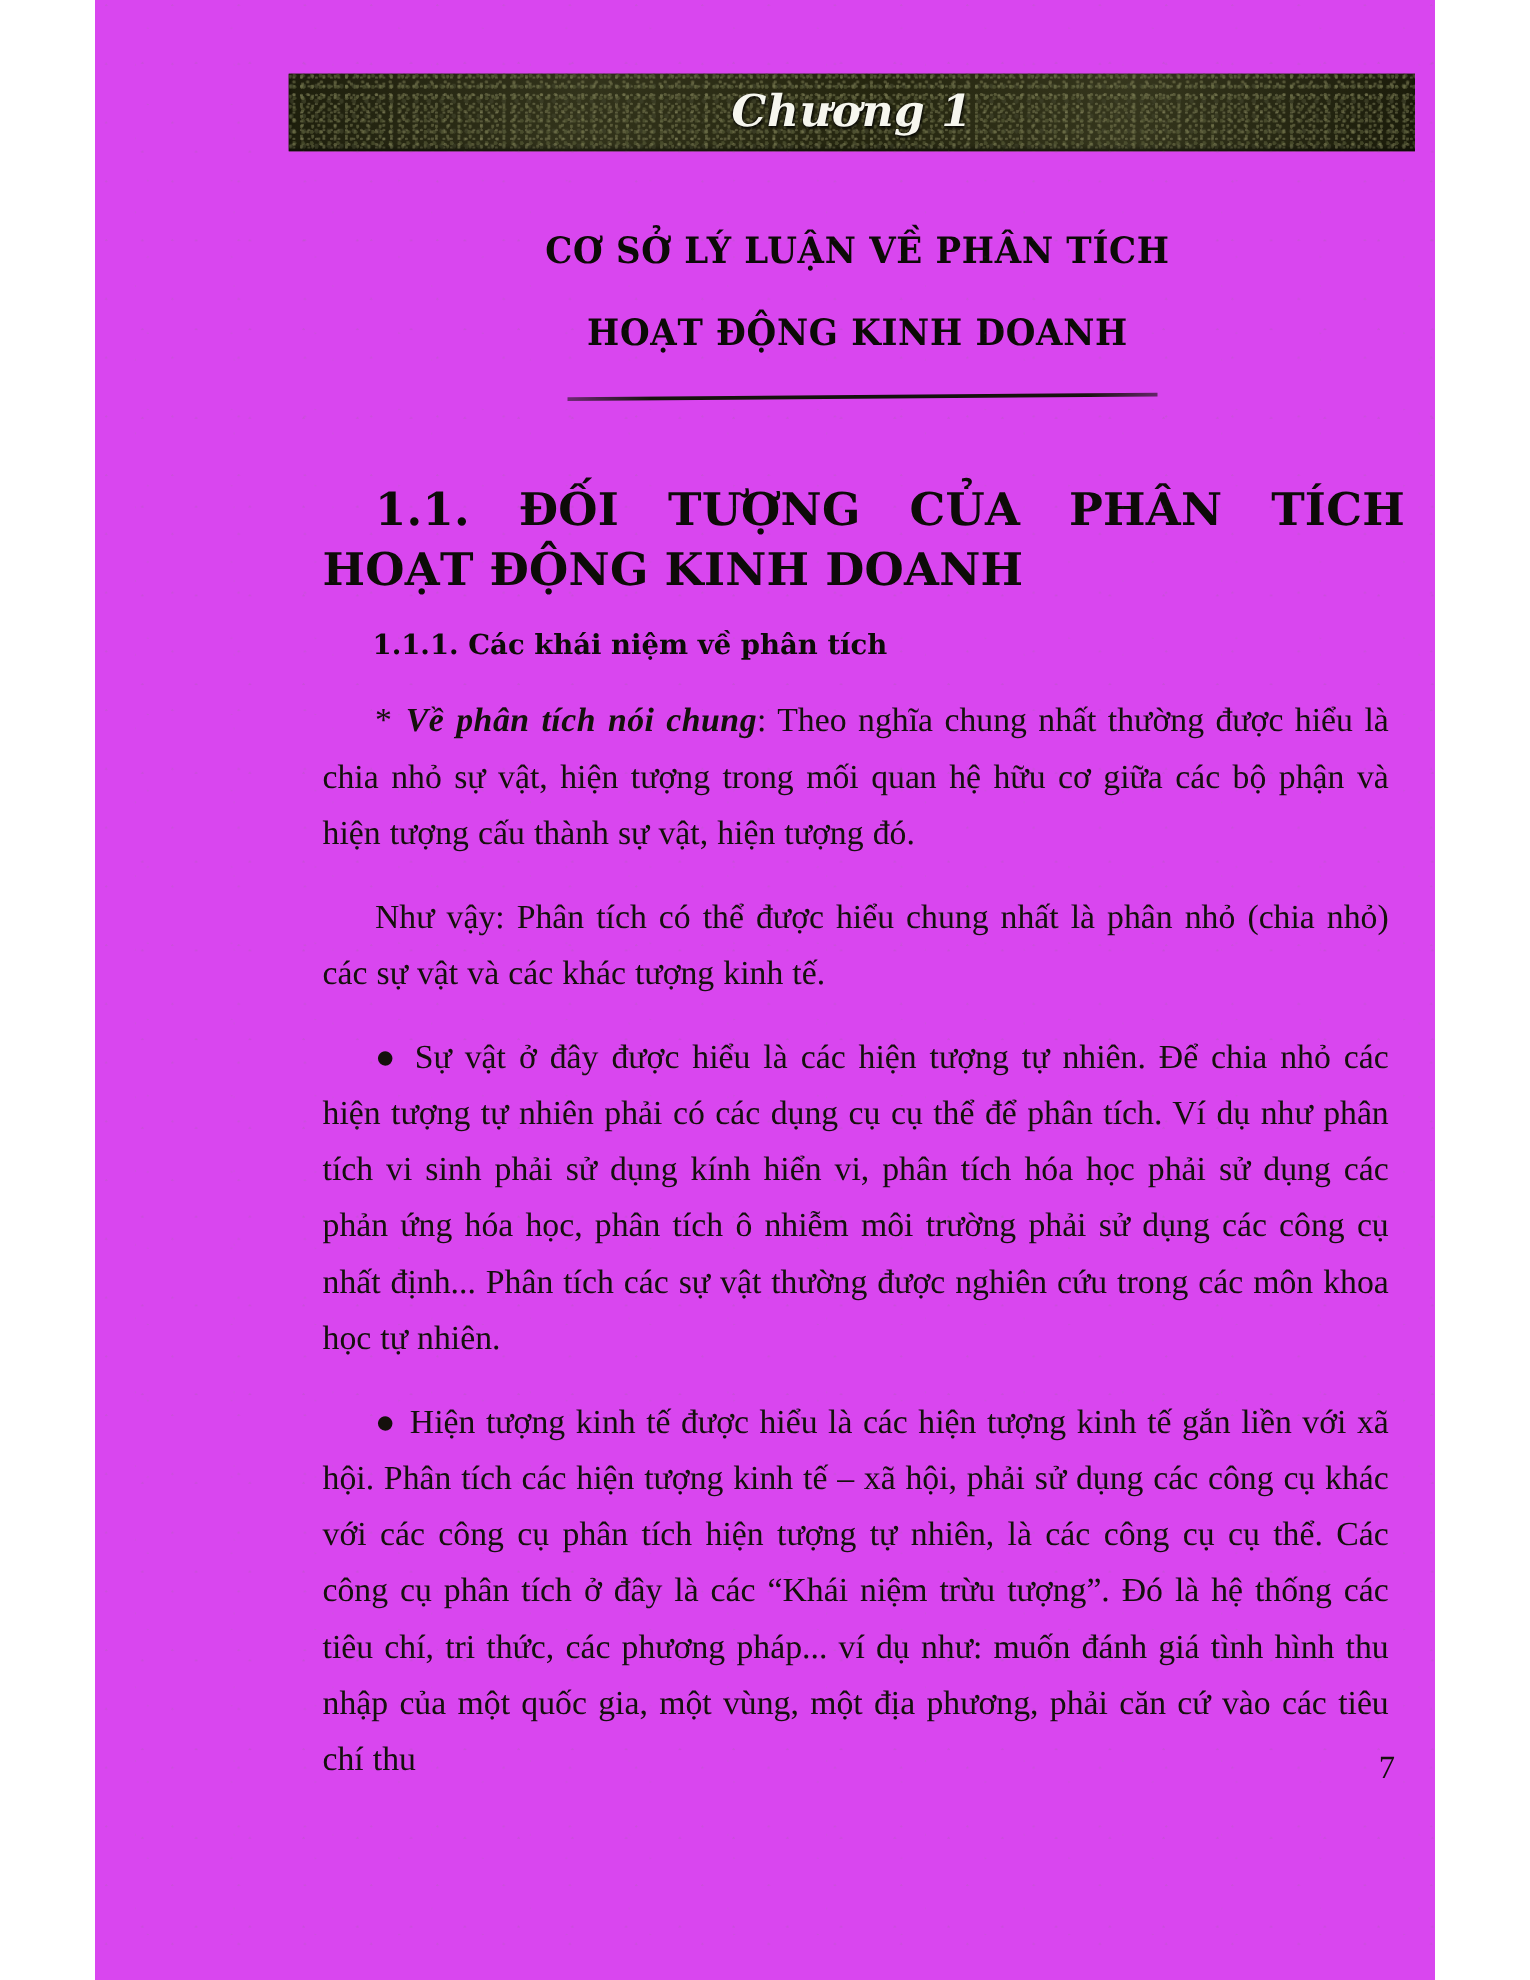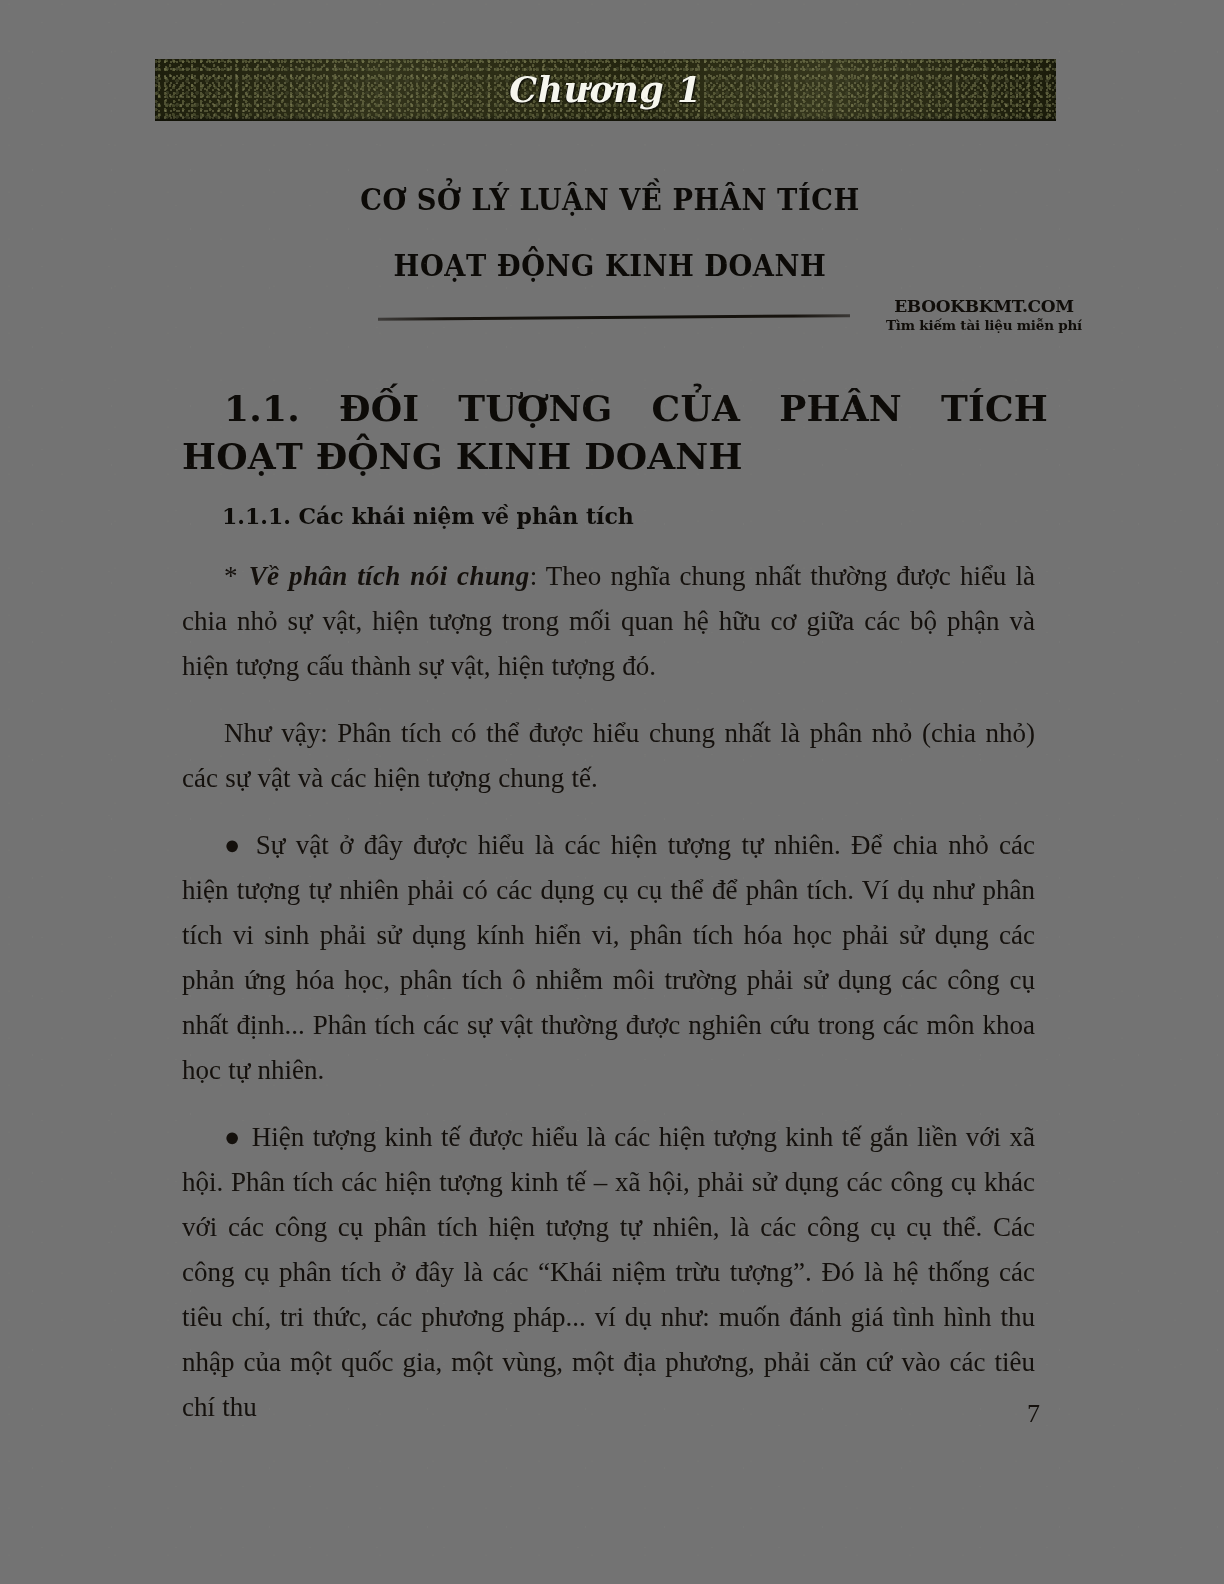--- a/index.html
+++ b/index.html
@@ -3,24 +3,24 @@
 <meta charset="utf-8">
 <title>Chuong 1 - Co so ly luan ve phan tich hoat dong kinh doanh</title>
 <style>
   html, body {
     margin: 0;
     padding: 0;
     background: #ffffff;
   }
   .page {
     position: relative;
-    width: 1224px;
+    width: 1072px;
     height: 1584px;
     margin: 0 auto;
-    background: #737373;
+    background: #d946ef;
     overflow: hidden;
     font-family: "Liberation Serif", "DejaVu Serif", serif;
     color: #14100c;
   }
 
   
   .chapter-banner {
     position: absolute;
     left: 155px;
     top: 59px;
@@ -193,42 +193,38 @@
     <span class="chapter-banner-label">Chương 1</span>
   </div>
 
   <h1 class="doc-title">
     <span class="title-line">CƠ SỞ LÝ LUẬN VỀ PHÂN TÍCH</span>
     <span class="title-line">HOẠT ĐỘNG KINH DOANH</span>
   </h1>
 
   <div class="title-rule"></div>
 
-  <div class="watermark">
-    <span class="watermark-site">EBOOKBKMT.COM</span>
-    <span class="watermark-tag">Tìm kiếm tài liệu miễn phí</span>
-  </div>
 
   <div class="content">
 
     <h2 class="heading-1">
       <span class="indent-lead">1.1.</span>
       <span>ĐỐI TƯỢNG CỦA PHÂN TÍCH HOẠT ĐỘNG</span>
       <span>KINH DOANH</span>
     </h2>
 
     <h3 class="heading-2">1.1.1. Các khái niệm về phân tích</h3>
 
     <p class="para">
       <span class="marker">*</span>
       <span class="lead-em">Về phân tích nói chung</span><span>: Theo nghĩa chung nhất thường được hiểu là chia nhỏ sự vật, hiện tượng trong mối quan hệ hữu cơ giữa các bộ phận và hiện tượng cấu thành sự vật, hiện tượng đó.</span>
     </p>
 
     <p class="para">
-      <span>Như vậy: Phân tích có thể được hiểu chung nhất là phân nhỏ (chia nhỏ) các sự vật và các hiện tượng chung tế.</span>
+      <span>Như vậy: Phân tích có thể được hiểu chung nhất là phân nhỏ (chia nhỏ) các sự vật và các khác tượng kinh tế.</span>
     </p>
 
     <p class="para">
       <span class="marker">●</span>
       <span>Sự vật ở đây được hiểu là các hiện tượng tự nhiên. Để chia nhỏ các hiện tượng tự nhiên phải có các dụng cụ cụ thể để phân tích. Ví dụ như phân tích vi sinh phải sử dụng kính hiển vi, phân tích hóa học phải sử dụng các phản ứng hóa học, phân tích ô nhiễm môi trường phải sử dụng các công cụ nhất định... Phân tích các sự vật thường được nghiên cứu trong các môn khoa học tự nhiên.</span>
     </p>
 
     <p class="para">
       <span class="marker">●</span>
       <span>Hiện tượng kinh tế được hiểu là các hiện tượng kinh tế gắn liền với xã hội. Phân tích các hiện tượng kinh tế – xã hội, phải sử dụng các công cụ khác với các công cụ phân tích hiện tượng tự nhiên, là các công cụ cụ thể. Các công cụ phân tích ở đây là các “Khái niệm trừu tượng”. Đó là hệ thống các tiêu chí, tri thức, các phương pháp... ví dụ như: muốn đánh giá tình hình thu nhập của một quốc gia, một vùng, một địa phương, phải căn cứ vào các tiêu chí thu</span>

